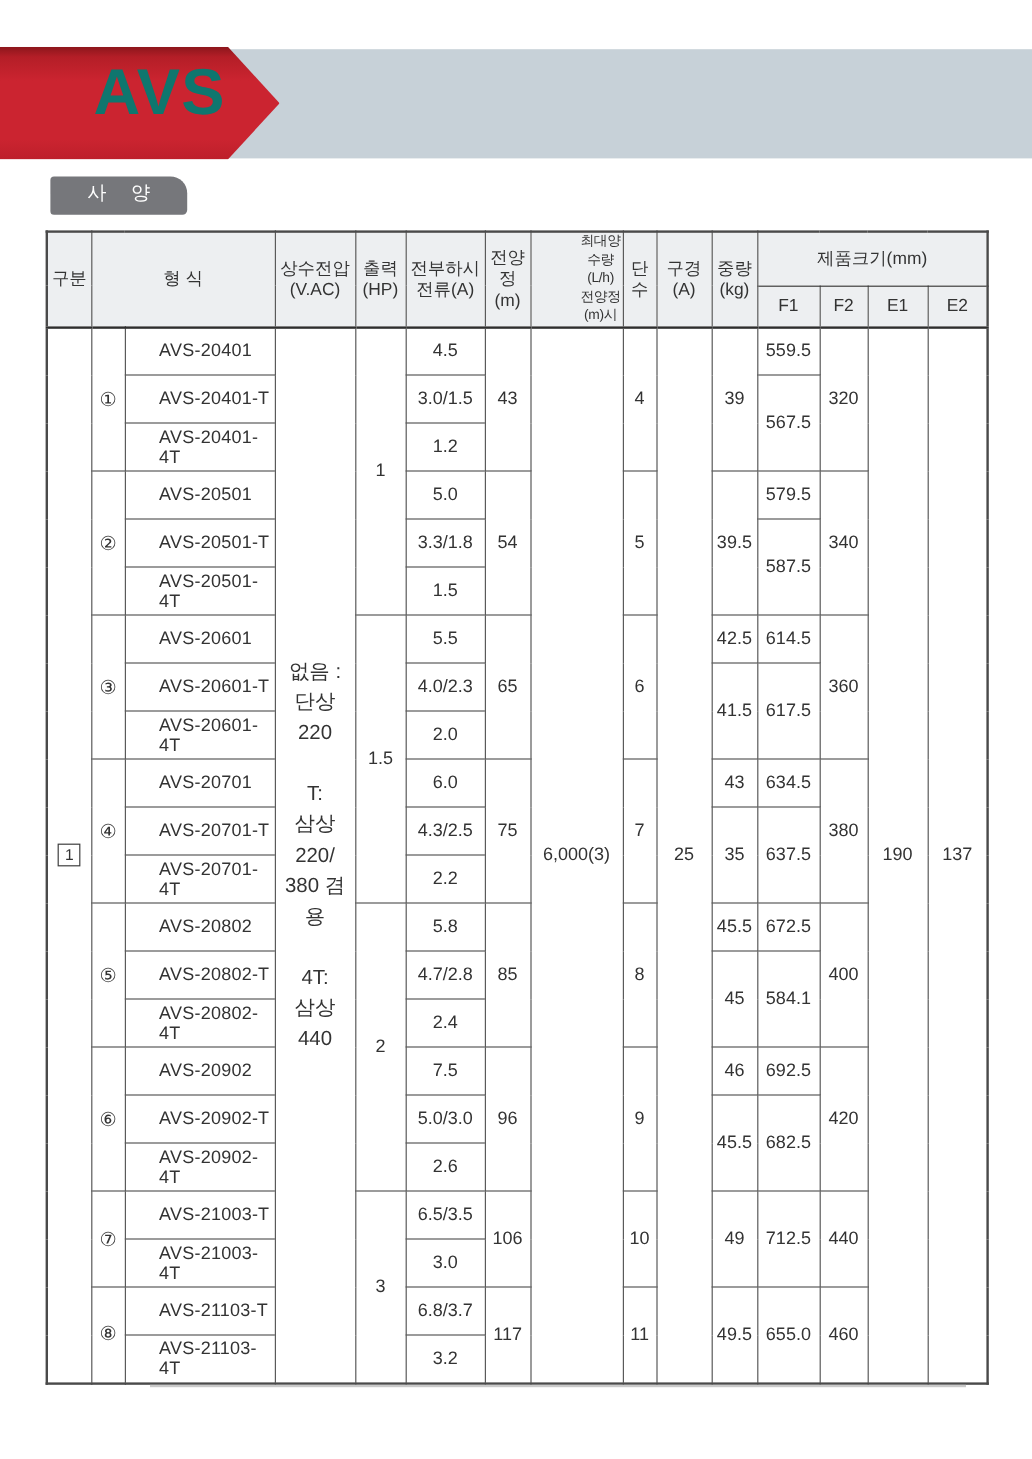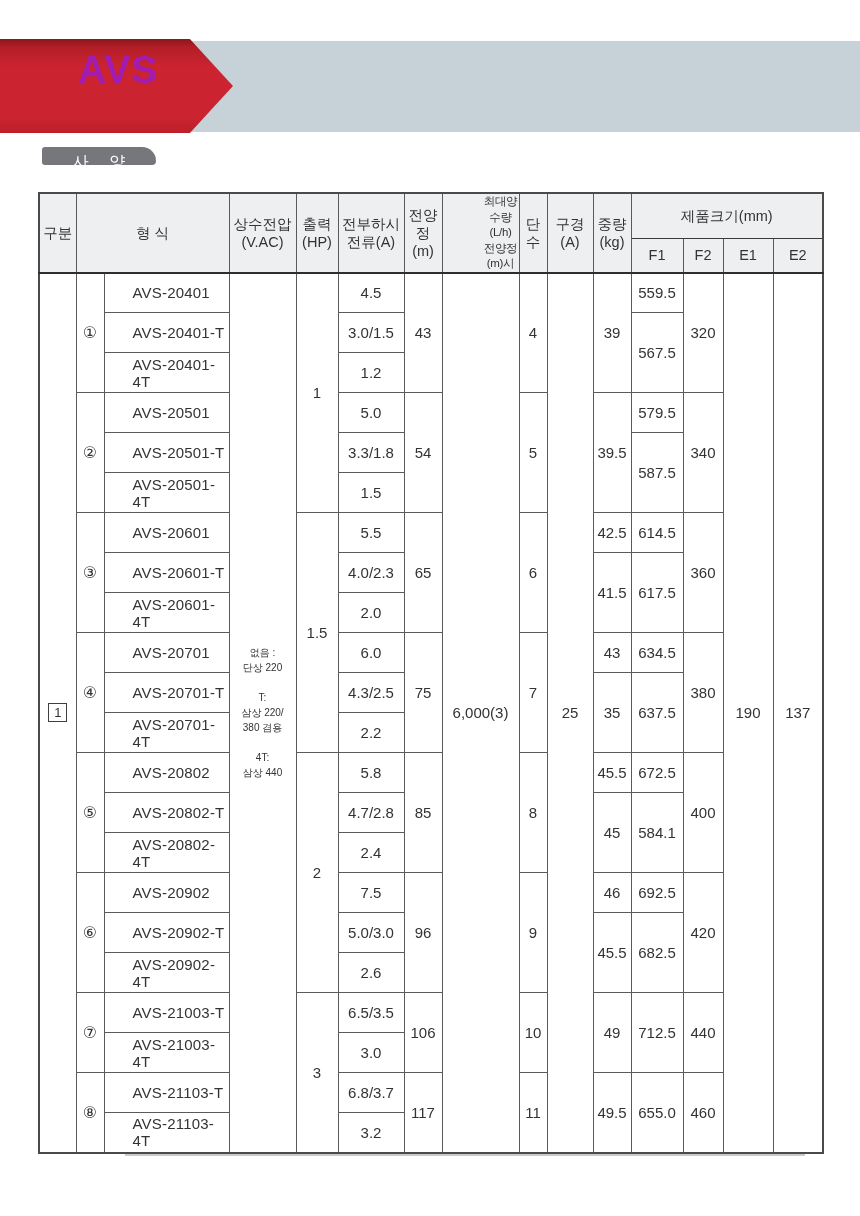--- a/index.html
+++ b/index.html
@@ -14,26 +14,26 @@
     position:absolute; left:0; top:41px; width:860px; height:91px;
     background:#c7d1d8;
   }
   .arrow {
     position:absolute; left:0; top:39px; width:233px; height:94px;
     background:linear-gradient(180deg,#8c161c 0%,#b41e27 9%,#cb2430 30%,#cb2430 82%,#bd1f2a 100%);
     clip-path:polygon(0 0,81.5% 0,100% 50%,81.5% 100%,0 100%);
   }
   .arrow-title {
     position:absolute; left:78px; top:50px;
-    font-size:39px; font-weight:bold; color:#a21caf; letter-spacing:1px;
+    font-size:54px; font-weight:bold; color:#0f766e; letter-spacing:1px;
     line-height:1;
   }
   
   .section-label {
-    position:absolute; left:42px; top:147px; width:114px; height:18px;
+    position:absolute; left:42px; top:147px; width:114px; height:32px;
     background:#76777b; border-radius:3px 14px 4px 3px;
     color:#ffffff; font-size:16px; text-align:center; line-height:29px;
     word-spacing:16px;
   }
   
   .spec-wrap { position:absolute; left:38px; top:192px; }
   table.spec {
     border-collapse:collapse; table-layout:fixed; width:784px;
     border:2px solid #4a4a4a;
   }
@@ -43,21 +43,21 @@
     font-size:15px; color:#333; font-weight:normal;
     overflow:hidden;
   }
   .spec thead th { background:#edeff1; font-size:14.5px; line-height:1.25; }
   .spec thead tr.h1 { height:30px; }
   .spec thead tr.h2 { height:23px; }
   .spec thead th { border-bottom-color:#3a3a3a; }
   .spec thead tr.h2 th, .spec thead th[rowspan] { border-bottom:2px solid #2e2e2e; }
   .spec tbody tr { height:40px; background:#ffffff; }
   .spec td.model { text-align:left; padding-left:28px; letter-spacing:0.2px; }
-  .spec td.voltage { font-size:10px; line-height:1.5; white-space:pre-line; }
+  .spec td.voltage { font-size:17px; line-height:1.5; white-space:pre-line; }
   .spec th.flowhdr { font-size:11.5px; letter-spacing:-0.3px; line-height:1.35;padding-left:40px; }
   .spec td.circ { font-size:16px; }
   .boxed-num {
     display:inline-block; border:1.5px solid #3f3f3f;
     font-size:13px; line-height:1.1; padding:2px 5px 1px 5px;
   }
   
   .footer-rule {
     position:absolute; left:125px; top:1154px; width:680px; height:2px;
     background:#c9c9c9;

